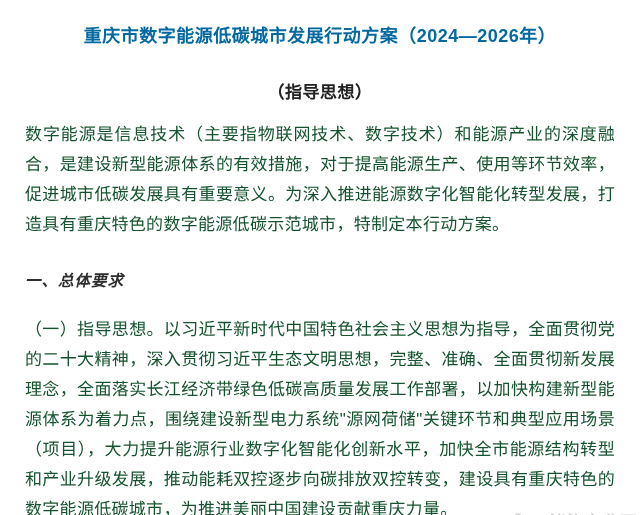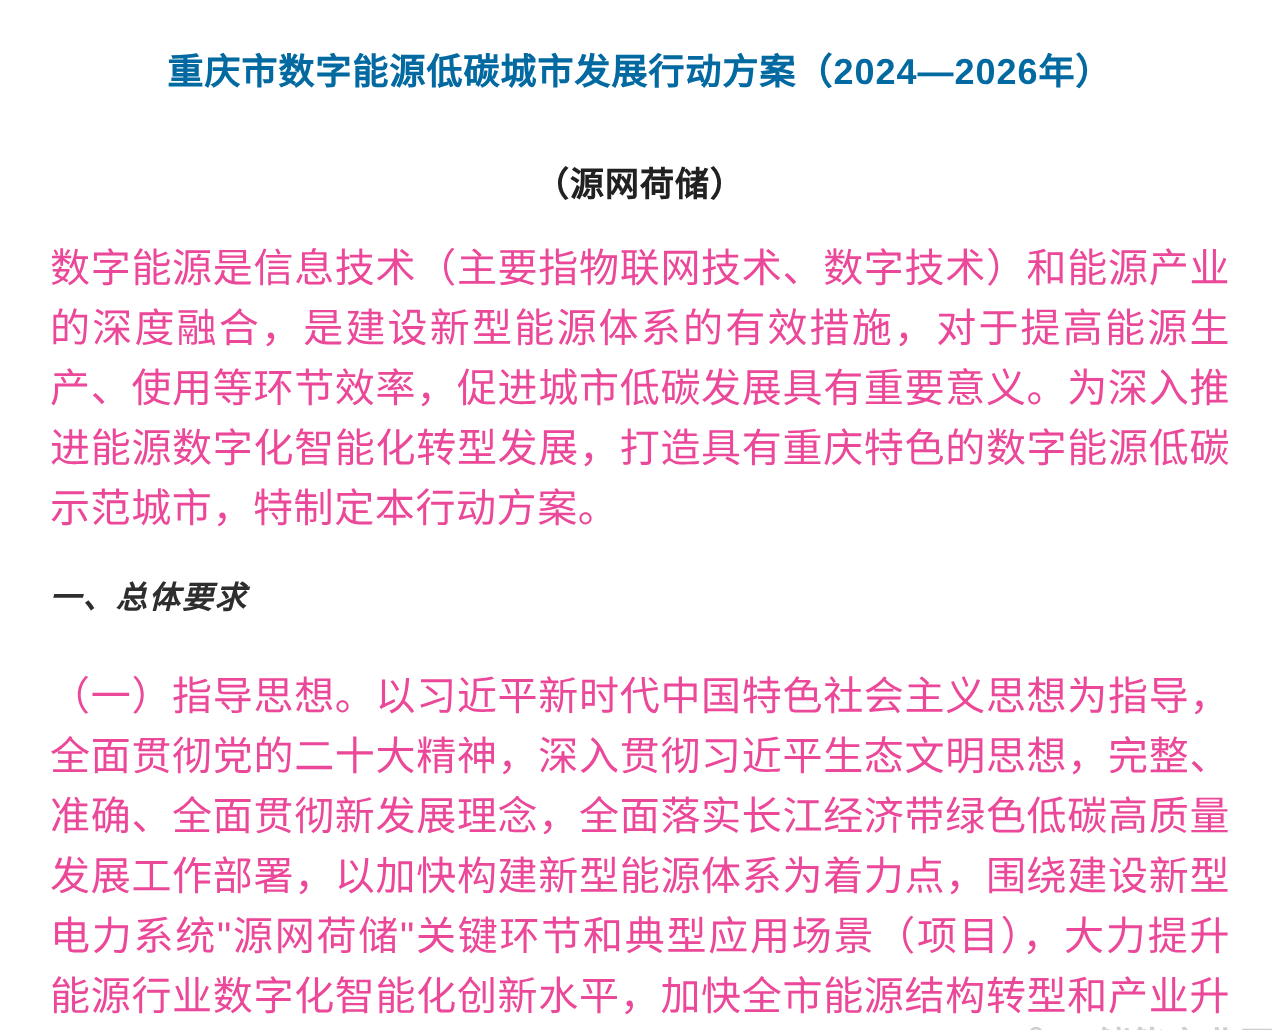--- a/index.html
+++ b/index.html
@@ -29,30 +29,30 @@
     .doc-subtitle {
       margin-top: 30px;
       font-size: 17px;
       line-height: 26px;
       font-weight: 700;
       text-align: center;
       color: #212121;
       letter-spacing: 0.5px;
     }
     .body-para {
-      font-size: 20px;
+      font-size: 17px;
       line-height: 30px;
-      color: #ec4899;
+      color: #14532d;
       text-align: justify;
       text-justify: inter-ideograph;
       letter-spacing: 0.3px;
     }
     .intro-para { margin-top: 14px; }
     .section-heading {
-      margin-top: 15px;
+      margin-top: 26px;
       font-size: 15.5px;
       line-height: 30px;
       font-weight: 700;
       font-style: italic;
       color: #2e2e2e;
       letter-spacing: 1px;
     }
     .section-para { margin-top: 19px; }
     .watermark {
       position: absolute;
@@ -73,21 +73,21 @@
       text-shadow: 0 0 1px #ffffff, 1px 1px 0 #efefef;
     }
   </style>
 </head>
 <body>
 
 <div class="page">
 
   <h1 class="doc-title">重庆市数字能源低碳城市发展行动方案（2024—2026年）</h1>
 
-  <h2 class="doc-subtitle">（源网荷储）</h2>
+  <h2 class="doc-subtitle">（指导思想）</h2>
 
   <p class="body-para intro-para">数字能源是信息技术（主要指物联网技术、数字技术）和能源产业的深度融合，是建设新型能源体系的有效措施，对于提高能源生产、使用等环节效率，促进城市低碳发展具有重要意义。为深入推进能源数字化智能化转型发展，打造具有重庆特色的数字能源低碳示范城市，特制定本行动方案。</p>
 
   <h3 class="section-heading">一、总体要求</h3>
 
   <p class="body-para section-para">（一）指导思想。以习近平新时代中国特色社会主义思想为指导，全面贯彻党的二十大精神，深入贯彻习近平生态文明思想，完整、准确、全面贯彻新发展理念，全面落实长江经济带绿色低碳高质量发展工作部署，以加快构建新型能源体系为着力点，围绕建设新型电力系统"源网荷储"关键环节和典型应用场景（项目），大力提升能源行业数字化智能化创新水平，加快全市能源结构转型和产业升级发展，推动能耗双控逐步向碳排放双控转变，建设具有重庆特色的数字能源低碳城市，为推进美丽中国建设贡献重庆力量。</p>
 
   <div class="watermark">
     <span class="wm-icon">
       <svg width="20" height="20" viewBox="0 0 24 24" fill="none" stroke="#c6c6c6" stroke-width="1.6">

